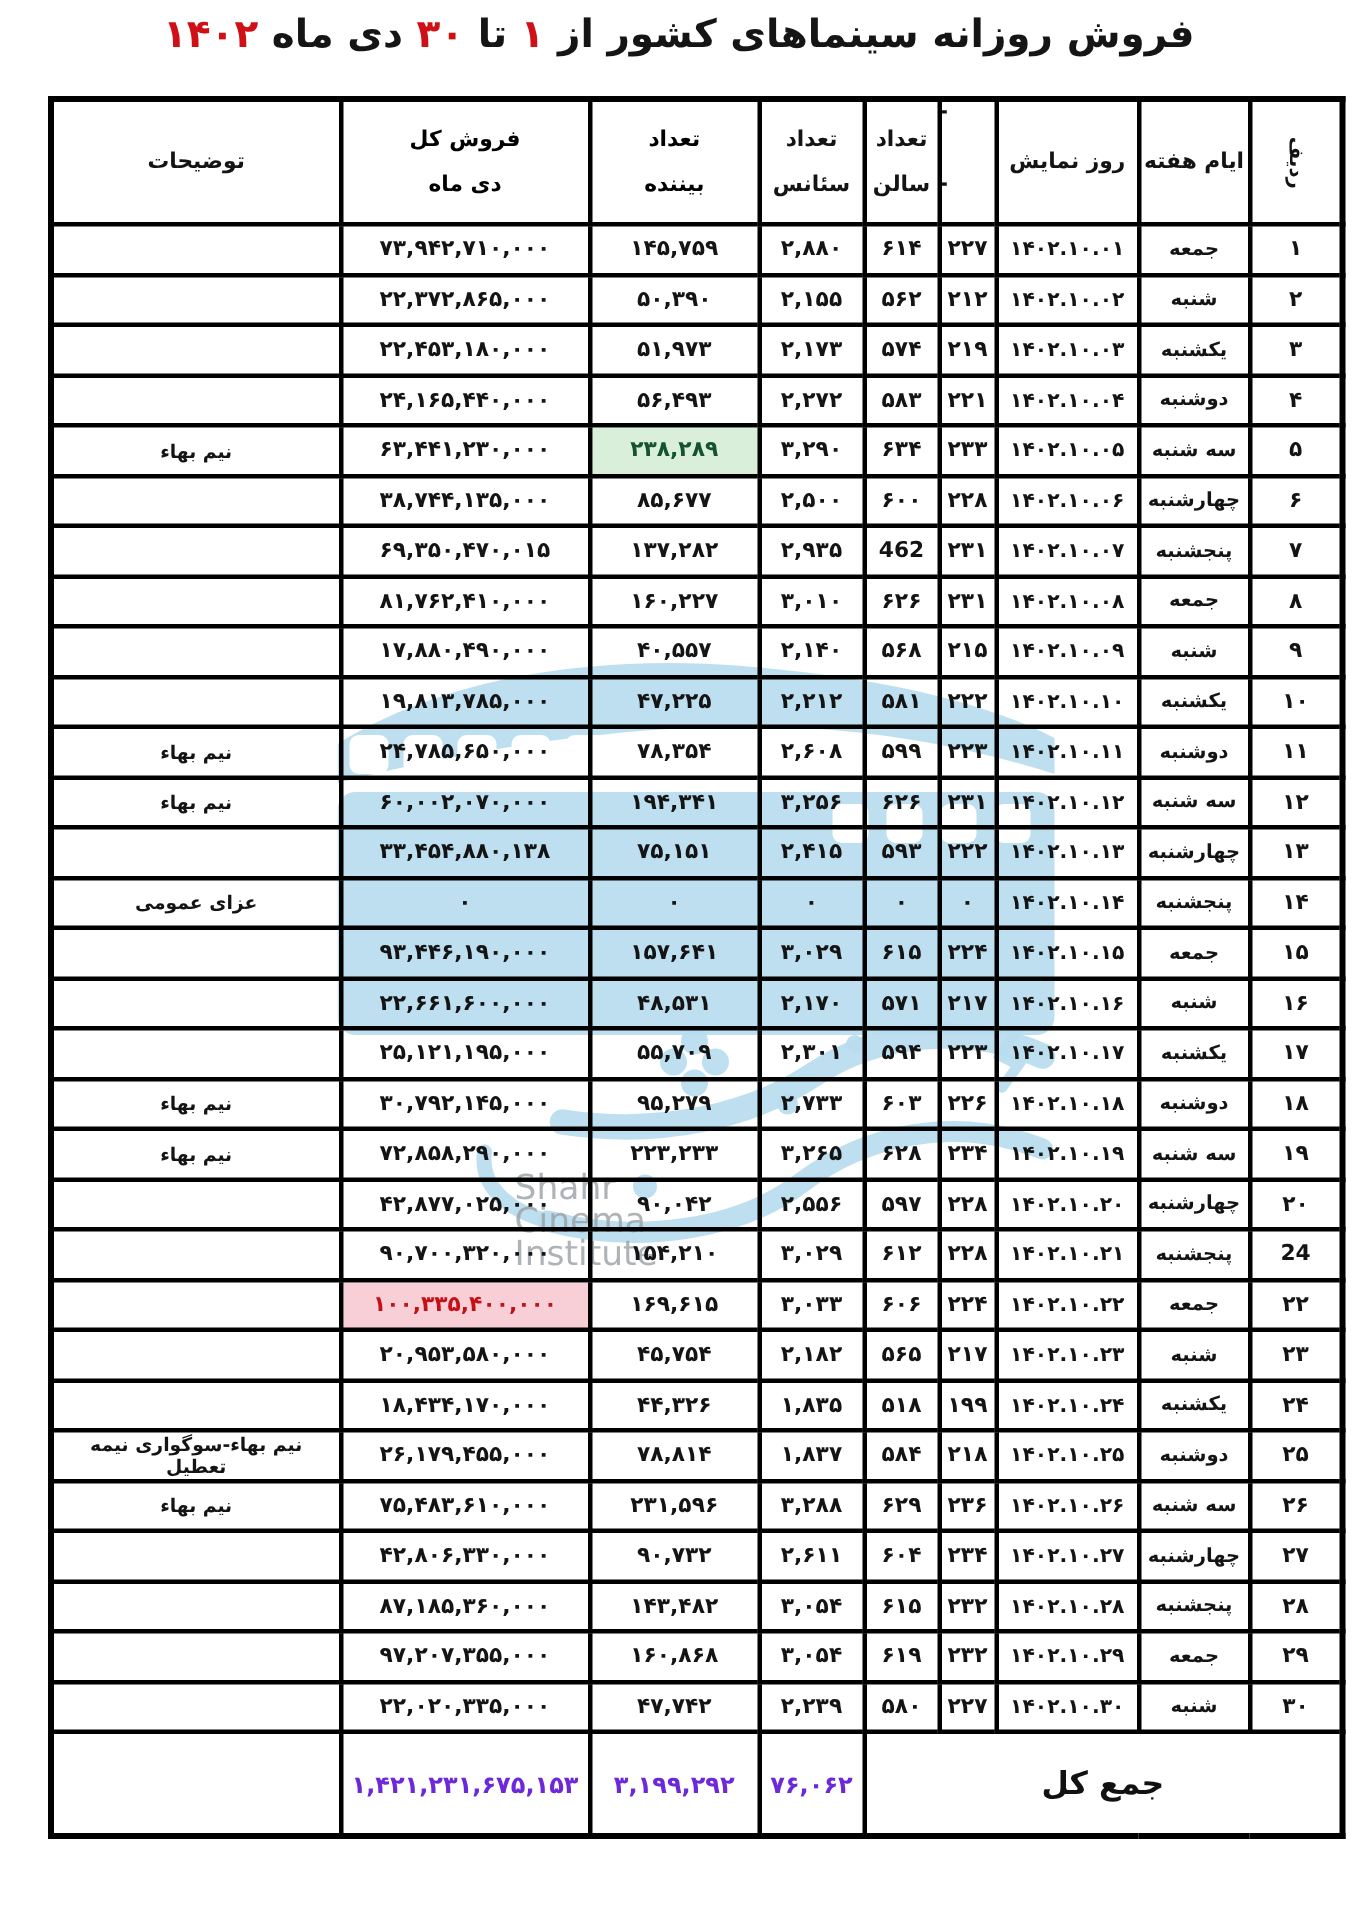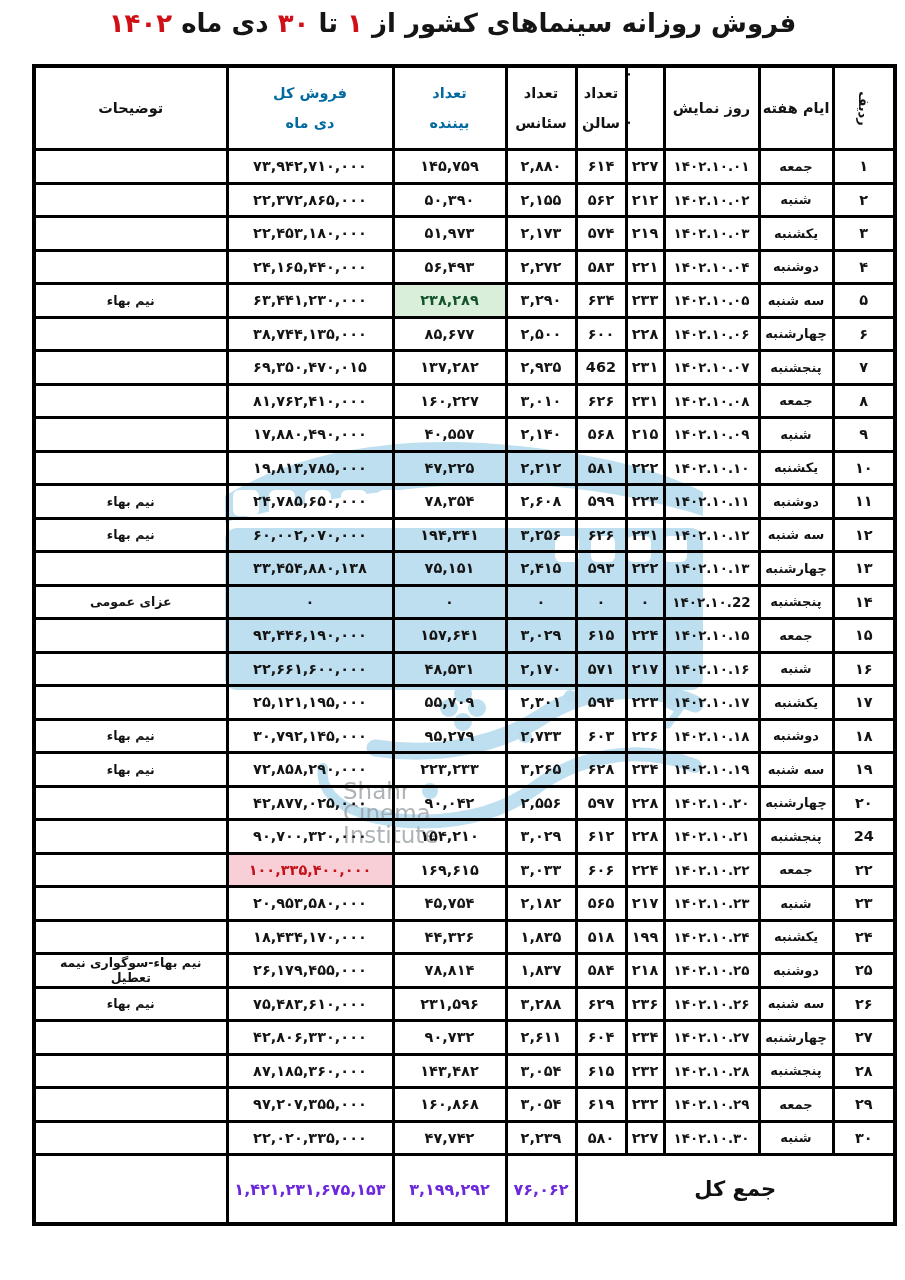--- a/index.html
+++ b/index.html
@@ -9,21 +9,21 @@
          font-size:26px;font-weight:700;color:#151515;letter-spacing:0;}
   .title .red-t{color:#cf1016;}
   .table-wrap{position:absolute;top:64px;left:36px;width:861px;}
   .watermark{position:absolute;left:189px;top:372px;z-index:0;pointer-events:none;}
   table.sales{position:relative;z-index:1;width:861px;border-collapse:collapse;
               table-layout:fixed;direction:rtl;background:transparent;border:4px solid #000;}
   th,td{border:3px solid #000;text-align:center;vertical-align:middle;padding:0 2px;color:#141414;
         overflow:hidden;}
   thead th{height:80px;font-size:14.5px;font-weight:700;background:transparent;}
   .pre{white-space:pre-line;line-height:2.1;}
-  .redh{color:#0369a1;}
+  .redh{color:#000000;}
   .vert{display:inline-block;transform:rotate(90deg);white-space:nowrap;font-size:13px;font-weight:700;}
   tbody td{height:30.5px;font-size:14.5px;font-weight:700;}
   td.c-day{font-size:13px;}
   td.c-date{font-size:13.5px;}
   td.c-note{font-size:12.5px;}
   .num{direction:ltr;}
   td.hl-green{background:#d9efda;color:#14532d;}
   td.hl-pink{background:#f9cfd7;color:#c41118;text-align:center;}
   tfoot td{height:66px;}
   td.grand{font-size:21px;font-weight:700;color:#111;}
@@ -247,21 +247,21 @@
             <td class="num">۲۲۲</td>
             <td class="num">۵۹۳</td>
             <td class="num">۲,۴۱۵</td>
             <td class="num">۷۵,۱۵۱</td>
             <td class="num">۳۳,۴۵۴,۸۸۰,۱۳۸</td>
             <td class="c-note"></td>
           </tr>
           <tr>
             <td class="c-row">۱۴</td>
             <td class="c-day">پنجشنبه</td>
-            <td class="c-date num">۱۴۰۲.۱۰.22</td>
+            <td class="c-date num">۱۴۰۲.۱۰.۱۴</td>
             <td class="num">۰</td>
             <td class="num">۰</td>
             <td class="num">۰</td>
             <td class="num">۰</td>
             <td class="num">۰</td>
             <td class="c-note">عزای عمومی</td>
           </tr>
           <tr>
             <td class="c-row">۱۵</td>
             <td class="c-day">جمعه</td>

